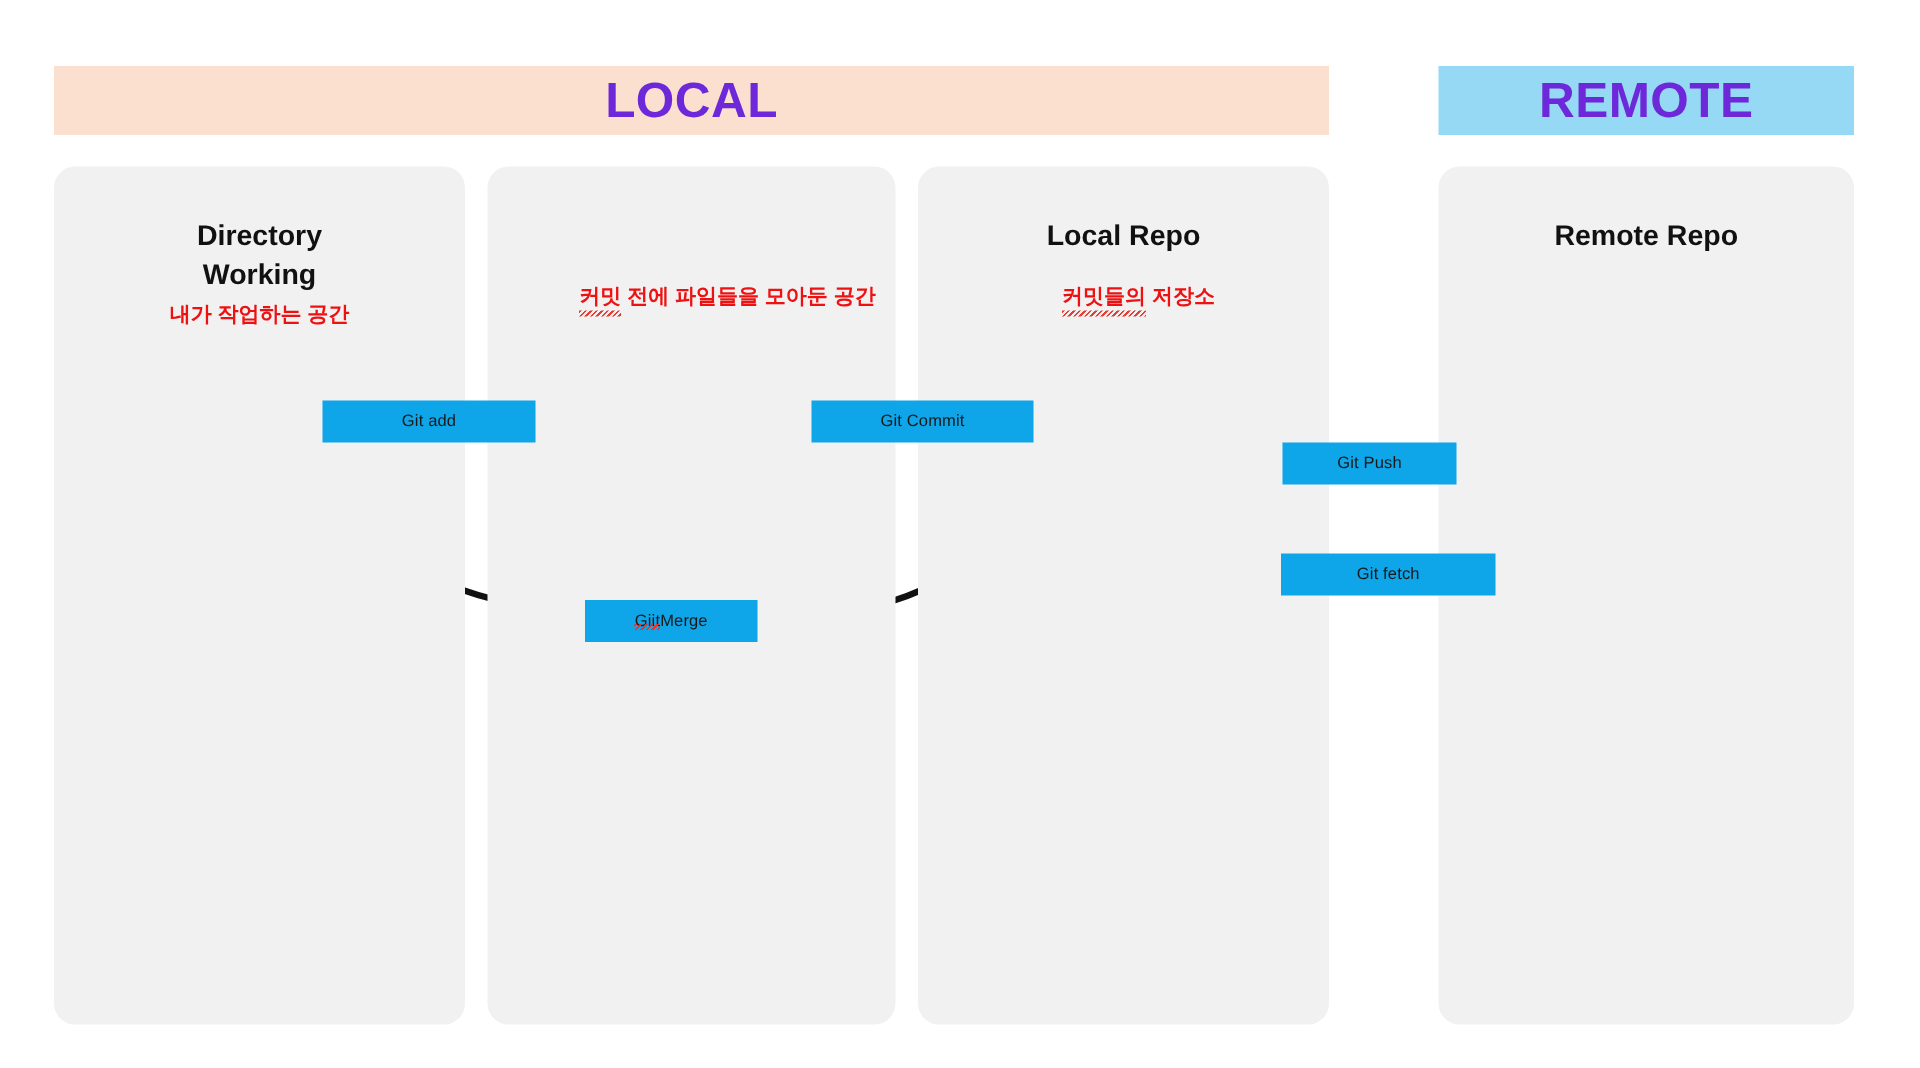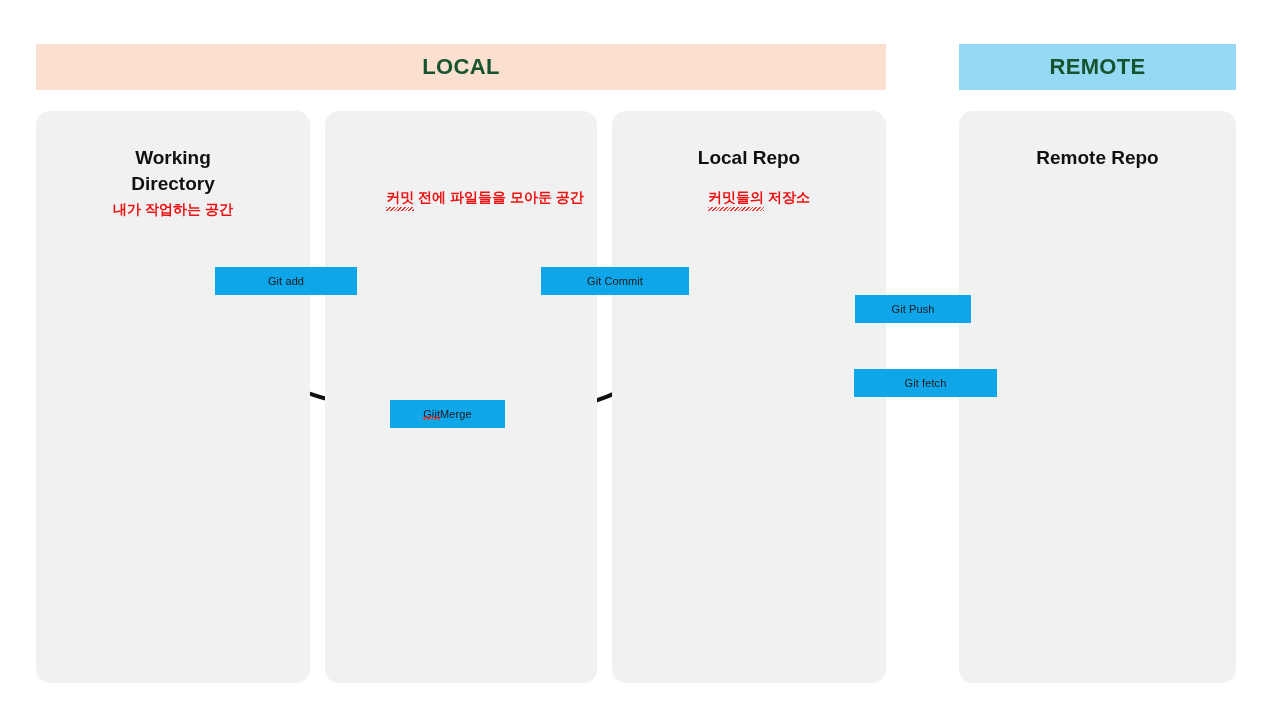--- a/index.html
+++ b/index.html
@@ -24,23 +24,23 @@
 
   
   .section-header {
     position: absolute;
     height: 46px;
     display: flex;
     align-items: center;
     justify-content: center;
   }
   .section-header .label {
-    font-size: 22px;
+    font-size: 33px;
     font-weight: bold;
-    color: #14532d;
+    color: #6d28d9;
     letter-spacing: 0.3px;
   }
   #header-local {
     left: 36px;
     top: 44px;
     width: 850px;
     background: #fbdfcf;
   }
   #header-remote {
     left: 959px;
@@ -188,22 +188,22 @@
 <div class="section-header" id="header-local">
   <span class="label">LOCAL</span>
 </div>
 
 <div class="section-header" id="header-remote">
   <span class="label">REMOTE</span>
 </div>
 
 <div class="panel" id="panel-working">
   <div class="panel-title two-line">
+    <div>Directory</div>
     <div>Working</div>
-    <div>Directory</div>
   </div>
   <div class="panel-sub" id="sub-working">내가 작업하는 공간</div>
 </div>
 
 <div class="panel" id="panel-staging">
   <div class="panel-sub" id="sub-staging">
     <span class="sp">커밋</span><span> 전에 파일들을 모아둔 공간</span>
   </div>
 </div>
 

